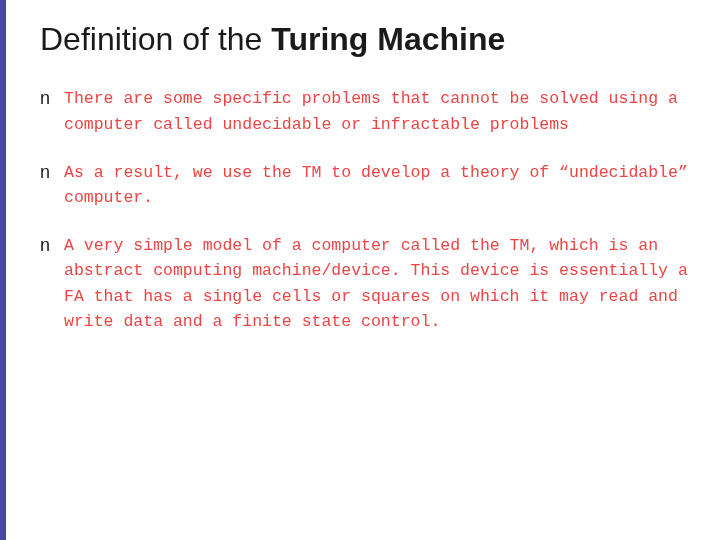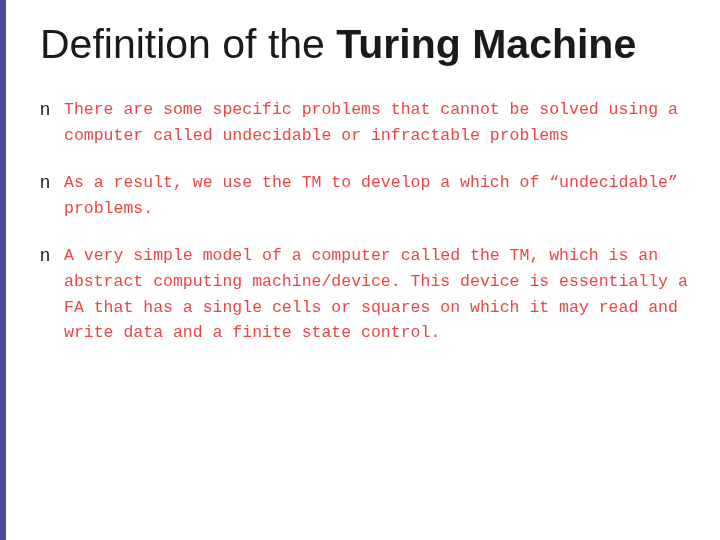--- a/index.html
+++ b/index.html
@@ -32,21 +32,21 @@
       width: 6px;
       background: #4a4a9a;
     }
 
     .title-area {
       margin-bottom: 28px;
       padding-left: 10px;
     }
 
     .title {
-      font-size: 41px;
+      font-size: 32px;
       font-family: Arial, sans-serif;
       font-weight: normal;
       color: #1a1a1a;
       line-height: 1.2;
     }
 
     .title strong {
       font-weight: bold;
     }
 
@@ -93,21 +93,21 @@
     <div class="bullet-item">
       <span class="bullet-marker">n</span>
       <span class="bullet-text">There are some specific problems that
 cannot be solved using a computer called
 undecidable or infractable problems</span>
     </div>
 
     <div class="bullet-item">
       <span class="bullet-marker">n</span>
       <span class="bullet-text">As a result, we use the TM to develop a
-which of “undecidable” problems.</span>
+theory of “undecidable” computer.</span>
     </div>
 
     <div class="bullet-item">
       <span class="bullet-marker">n</span>
       <span class="bullet-text">A very simple model of a computer called
 the TM, which is an abstract computing
 machine/device.  This device is
 essentially a FA that has a single cells
 or squares on which it may read and
 write data and a finite state control.</span>

